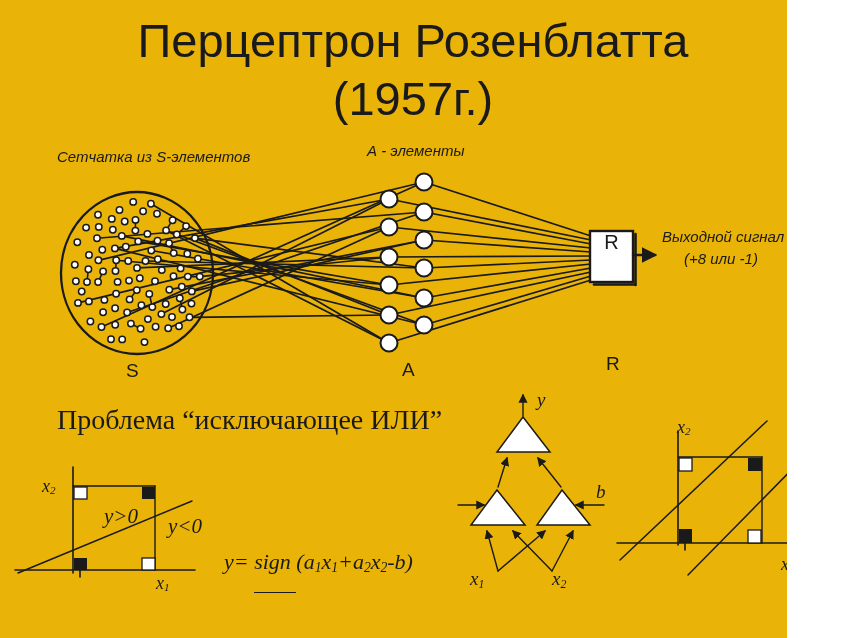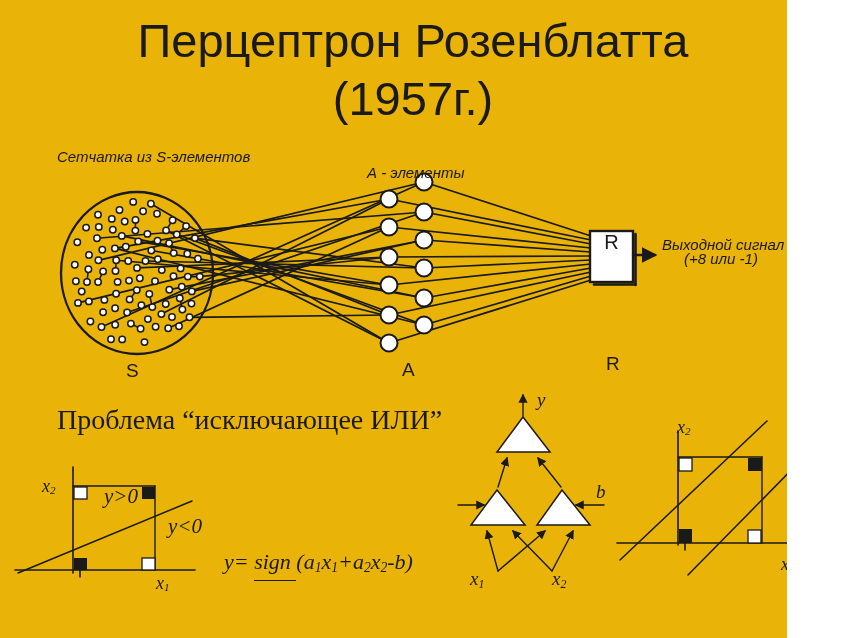--- a/index.html
+++ b/index.html
@@ -26,21 +26,21 @@
 
   .serif{font-family:"Liberation Serif", serif;}
   .problem-text{font-size:28px;}
   .solution-text{font-size:24px;}
   .formula{font:italic 22px "Liberation Serif", serif;}
   .plot-label{font:italic 18px "Liberation Serif", serif;}
   .plot-label-lg{font:italic 21px "Liberation Serif", serif;}
   .net-label{font:italic 19px "Liberation Serif", serif;}
 
   .sub{font-size:62%; position:relative; top:0.22em;}
-  .ul{border-bottom:1.6px solid var(--ink); padding-bottom:6px;}
+  .ul{border-bottom:1.6px solid var(--ink); padding-bottom:18px;}
 </style>
 </head>
 <body>
 
 <div class="slide">
 
   <div class="title">
     <div>Перцептрон Розенблатта</div>
     <div>(1957г.)</div>
   </div>
@@ -213,23 +213,23 @@
         <circle cx="424" cy="185" r="8.5" fill="#fff" stroke="#1a1a1a" stroke-width="2"></circle>
         <circle cx="389" cy="203" r="8.5" fill="#fff" stroke="#1a1a1a" stroke-width="2"></circle>
       </g>
       <line x1="635.5" y1="94" x2="635.5" y2="145" stroke="#1a1a1a" stroke-width="2.6" stroke-linecap="round"></line>
       <line x1="594" y1="144.5" x2="635" y2="144.5" stroke="#1a1a1a" stroke-width="2.6" stroke-linecap="round"></line>
       <rect x="590" y="91" width="43" height="51" fill="#fff" stroke="#1a1a1a" stroke-width="2.4"></rect>
       <line x1="633" y1="115" x2="655" y2="115" stroke="#1a1a1a" stroke-width="2.4" stroke-linecap="round" marker-end="url(#arr)"></line>
     </svg>
 
   <div class="abs lbl-it-sans" style="left:57px;top:148px">Сетчатка из S-элементов</div>
-  <div class="abs lbl-it-sans" style="left:367px;top:164px">А - элементы</div>
+  <div class="abs lbl-it-sans" style="left:367px;top:142px">А - элементы</div>
   <div class="abs r-letter">R</div>
-  <div class="abs lbl-it-sans" style="left:662px;top:236px">Выходной сигнал</div>
+  <div class="abs lbl-it-sans" style="left:662px;top:228px">Выходной сигнал</div>
   <div class="abs lbl-it-sans" style="left:684px;top:250px">(+8 или -1)</div>
   <div class="abs layer-letter" style="left:126px;top:360px">S</div>
   <div class="abs layer-letter" style="left:402px;top:359px">A</div>
   <div class="abs layer-letter" style="left:606px;top:353px">R</div>
 
   <div class="abs serif problem-text" style="left:57px;top:404px">Проблема “исключающее ИЛИ”</div>
   <div class="abs formula" style="left:224px;top:549px"><span>y= </span><span class="ul">sign </span><span>(a</span><span class="sub">1</span><span>x</span><span class="sub">1</span><span>+a</span><span class="sub">2</span><span>x</span><span class="sub">2</span><span>-b)</span></div>
 
   <svg id="svg-xor-left" style="left:10px;top:455px" width="230" height="150" viewBox="0 0 230 150">
       <line x1="63" y1="12" x2="63" y2="118" stroke="#1a1a1a" stroke-width="1.6" stroke-linecap="round"></line>
@@ -238,21 +238,21 @@
       <line x1="145" y1="31" x2="145" y2="115" stroke="#1a1a1a" stroke-width="1.4" stroke-linecap="round"></line>
       <rect x="64" y="32" width="13" height="12" fill="#fff" stroke="#1a1a1a" stroke-width="1.3"></rect>
       <rect x="132" y="32" width="13" height="12" fill="#1a1a1a"></rect>
       <rect x="64" y="103" width="13" height="12" fill="#1a1a1a"></rect>
       <rect x="132" y="103" width="13" height="12" fill="#fff" stroke="#1a1a1a" stroke-width="1.3"></rect>
       <line x1="70" y1="115" x2="70" y2="122" stroke="#1a1a1a" stroke-width="1.6" stroke-linecap="round"></line>
       <line x1="8" y1="118" x2="182" y2="46" stroke="#1a1a1a" stroke-width="1.5" stroke-linecap="round"></line>
     </svg>
   <div class="abs plot-label" style="left:42px;top:476px"><span>x</span><span class="sub">2</span></div>
   <div class="abs plot-label" style="left:156px;top:573px"><span>x</span><span class="sub">1</span></div>
-  <div class="abs plot-label-lg" style="left:104px;top:484px">y&gt;0</div>
+  <div class="abs plot-label-lg" style="left:104px;top:504px">y&gt;0</div>
   <div class="abs plot-label-lg" style="left:168px;top:514px">y&lt;0</div>
 
   <svg id="svg-net" style="left:438px;top:383px" width="210" height="215" viewBox="0 0 210 215">
       <line x1="60" y1="188" x2="49" y2="148" stroke="#1a1a1a" stroke-width="1.4" stroke-linecap="round" marker-end="url(#arr)"></line>
       <line x1="60" y1="188" x2="107" y2="148" stroke="#1a1a1a" stroke-width="1.4" stroke-linecap="round" marker-end="url(#arr)"></line>
       <line x1="114" y1="188" x2="75" y2="148" stroke="#1a1a1a" stroke-width="1.4" stroke-linecap="round" marker-end="url(#arr)"></line>
       <line x1="114" y1="188" x2="135" y2="148" stroke="#1a1a1a" stroke-width="1.4" stroke-linecap="round" marker-end="url(#arr)"></line>
       <line x1="60" y1="104" x2="69" y2="75" stroke="#1a1a1a" stroke-width="1.4" stroke-linecap="round" marker-end="url(#arr)"></line>
       <line x1="123" y1="104" x2="100" y2="75" stroke="#1a1a1a" stroke-width="1.4" stroke-linecap="round" marker-end="url(#arr)"></line>
       <line x1="20" y1="122" x2="46" y2="122" stroke="#1a1a1a" stroke-width="1.4" stroke-linecap="round" marker-end="url(#arr)"></line>

